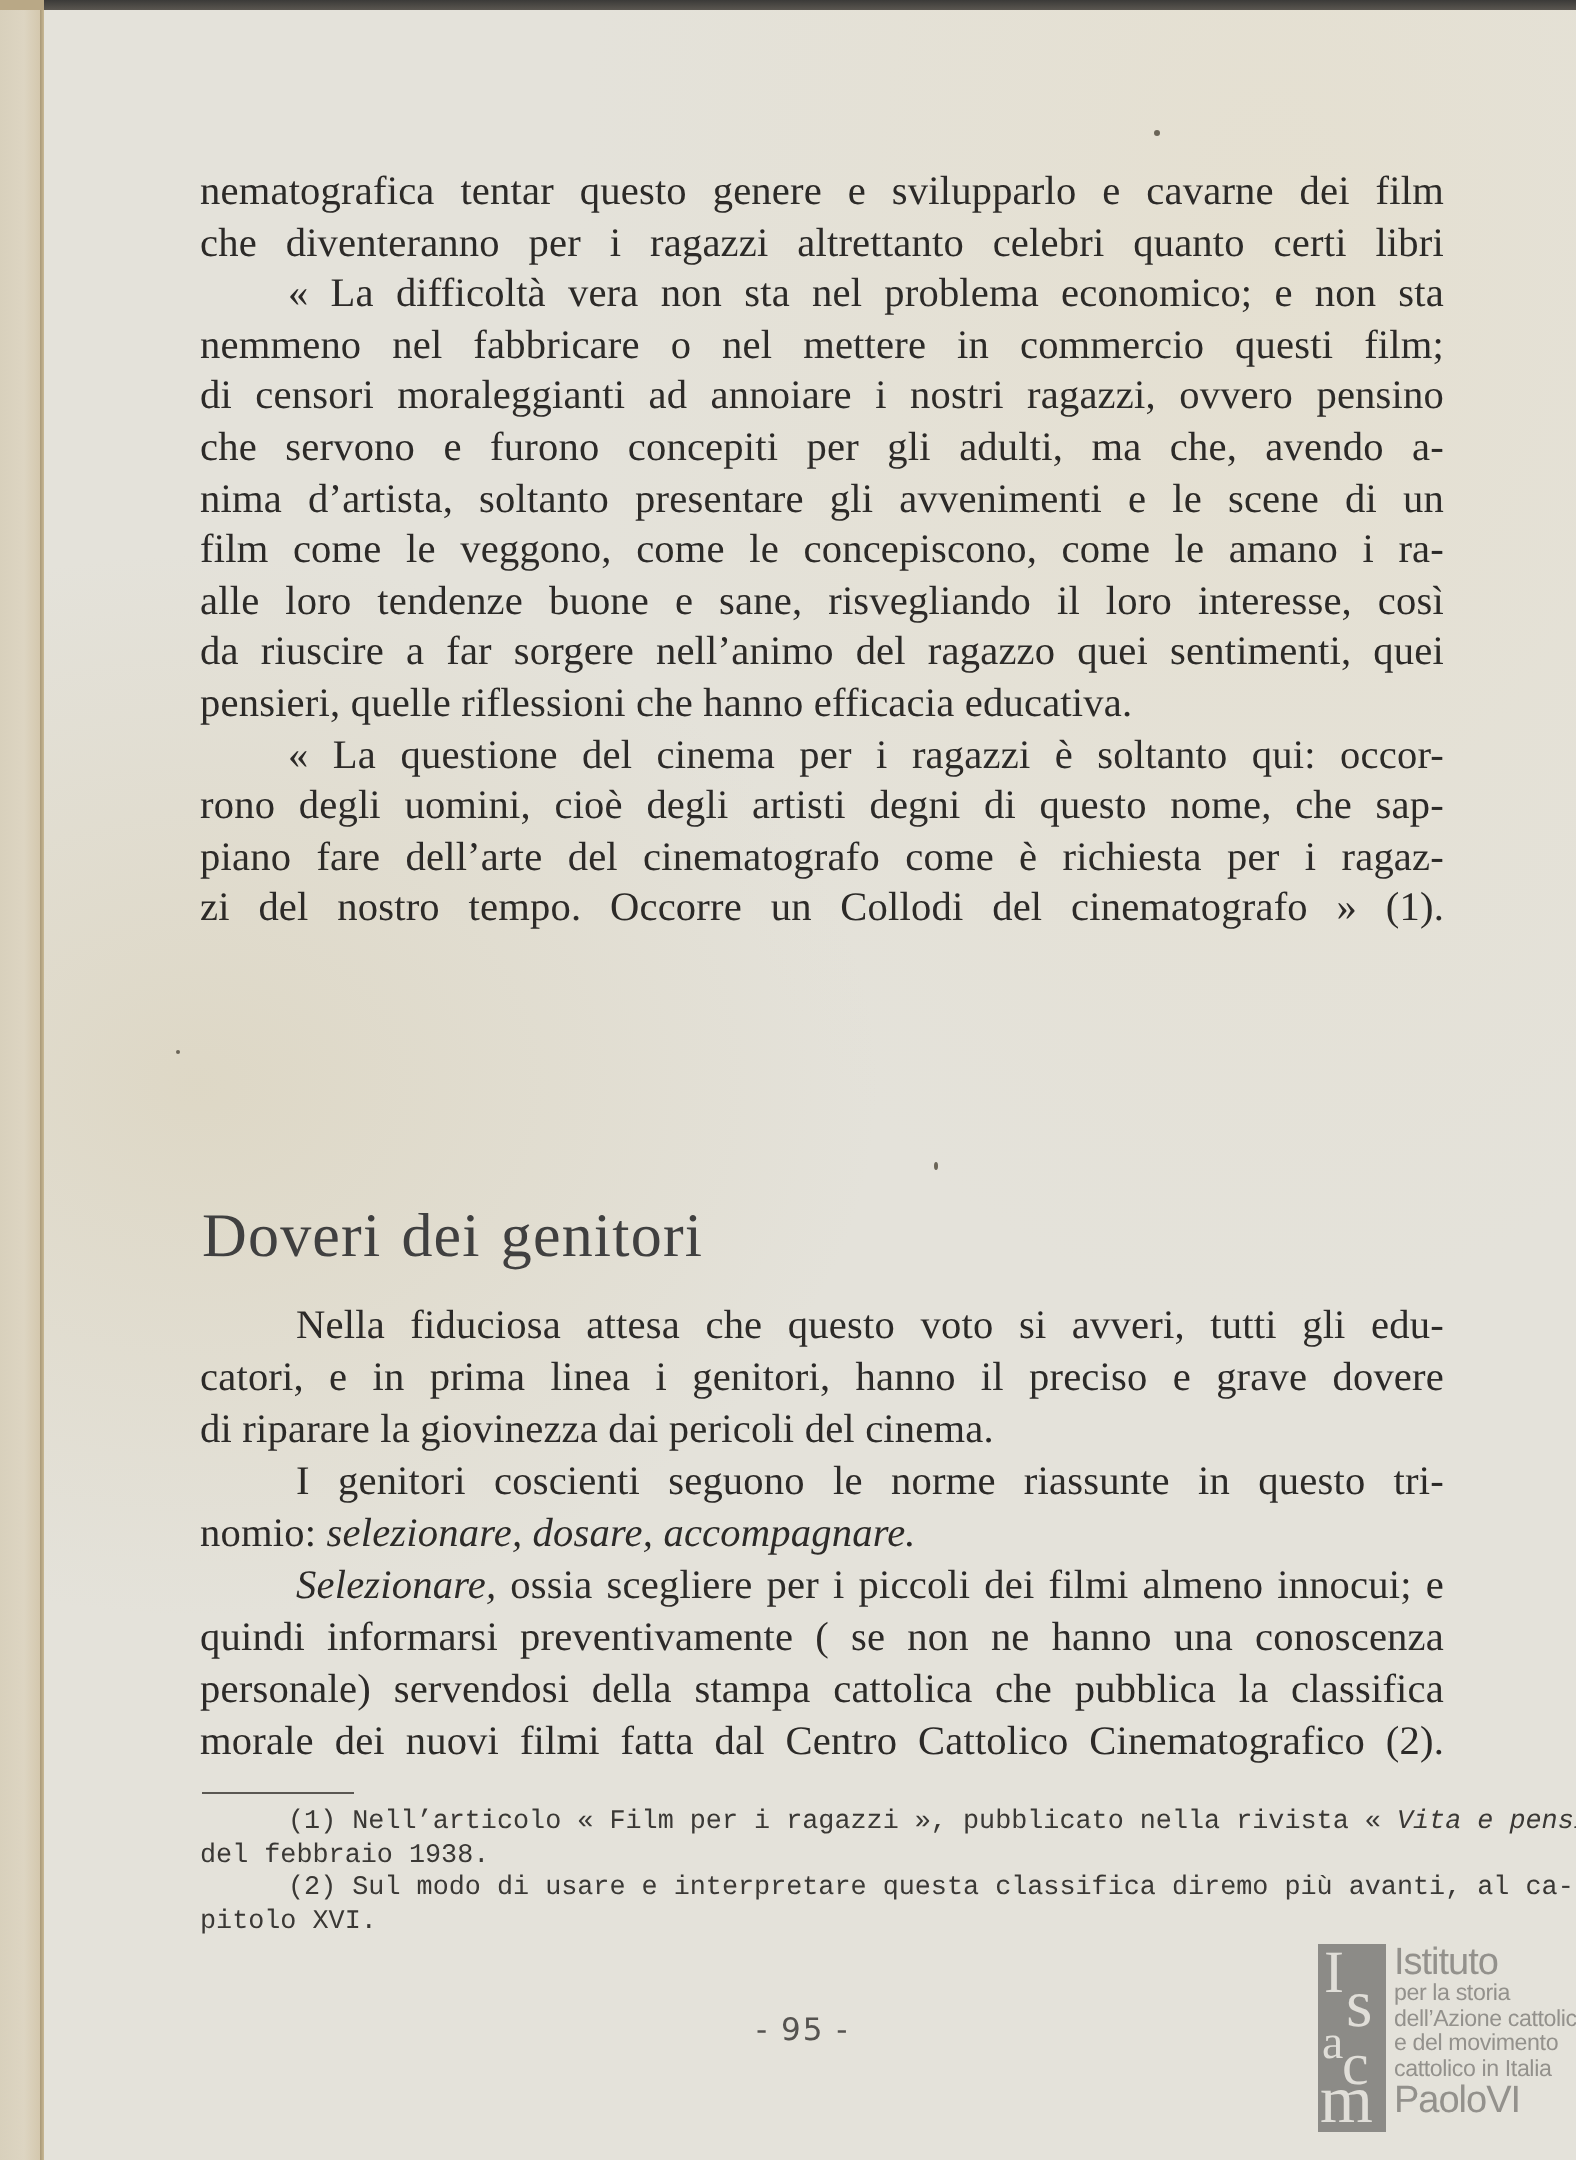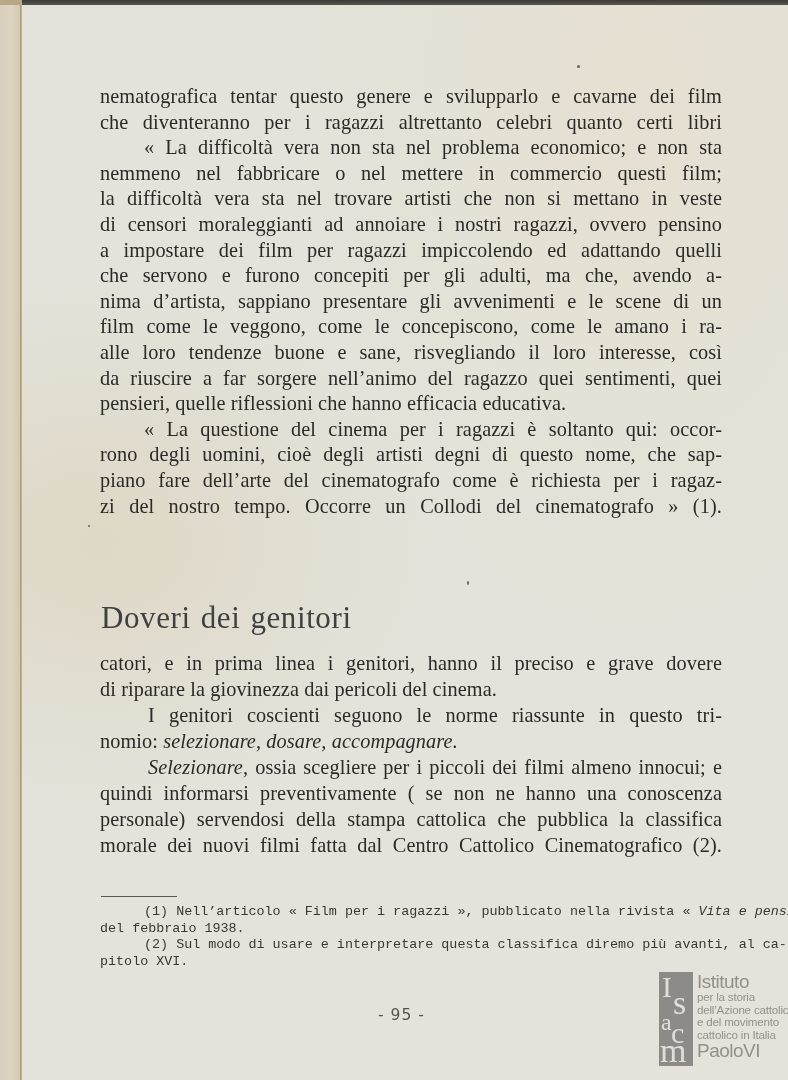--- a/index.html
+++ b/index.html
@@ -189,40 +189,39 @@
   <div class="speck" style="left:555px;top:60px;width:3px;height:3px;"></div>
   <div class="speck" style="left:445px;top:576px;width:2px;height:4px;"></div>
   <div class="speck" style="left:66px;top:520px;width:2px;height:2px;"></div>
 </div>
 
 <div class="text-block">
   <div class="body-line">nematografica tentar questo genere e svilupparlo e cavarne dei film</div>
   <div class="body-line">che diventeranno per i ragazzi altrettanto celebri quanto certi libri</div>
   <div class="body-line indent-q">« La difficoltà vera non sta nel problema economico; e non sta</div>
   <div class="body-line">nemmeno nel fabbricare o nel mettere in commercio questi film;</div>
-  <div class="body-line">la difficoltà vera sta nel trovare artisti che non si mettano in veste</div>
   <div class="body-line">di censori moraleggianti ad annoiare i nostri ragazzi, ovvero pensino</div>
-  <div class="body-line">a impostare dei film per ragazzi impiccolendo ed adattando quelli</div>
   <div class="body-line">che servono e furono concepiti per gli adulti, ma che, avendo a-</div>
-  <div class="body-line">nima d’artista, sappiano presentare gli avvenimenti e le scene di un</div>
+  <div class="body-line">nima d’artista, soltanto presentare gli avvenimenti e le scene di un</div>
   <div class="body-line">film come le veggono, come le concepiscono, come le amano i ra-</div>
   <div class="body-line">alle loro tendenze buone e sane, risvegliando il loro interesse, così</div>
   <div class="body-line">da riuscire a far sorgere nell’animo del ragazzo quei sentimenti, quei</div>
   <div class="body-line last">pensieri, quelle riflessioni che hanno efficacia educativa.</div>
   <div class="body-line indent-q">« La questione del cinema per i ragazzi è soltanto qui: occor-</div>
   <div class="body-line">rono degli uomini, cioè degli artisti degni di questo nome, che sap-</div>
   <div class="body-line">piano fare dell’arte del cinematografo come è richiesta per i ragaz-</div>
   <div class="body-line">zi del nostro tempo. Occorre un Collodi del cinematografo » (1).</div>
 </div>
 
 <div class="heading">
   <span>Doveri</span><span>dei</span><span>genitori</span>
 </div>
 
 <div class="section2">
+  <div class="body-line indent">Nella fiduciosa attesa che questo voto si avveri, tutti gli edu-</div>
   <div class="body-line">catori, e in prima linea i genitori, hanno il preciso e grave dovere</div>
   <div class="body-line last">di riparare la giovinezza dai pericoli del cinema.</div>
   <div class="body-line indent">I genitori coscienti seguono le norme riassunte in questo tri-</div>
   <div class="body-line last"><span>nomio: </span><span class="it">selezionare, dosare, accompagnare.</span></div>
   <div class="body-line indent"><span class="it">Selezionare,</span><span> ossia scegliere per i piccoli dei filmi almeno innocui; e</span></div>
   <div class="body-line">quindi informarsi preventivamente ( se non ne hanno una conoscenza</div>
   <div class="body-line">personale) servendosi della stampa cattolica che pubblica la classifica</div>
   <div class="body-line">morale dei nuovi filmi fatta dal Centro Cattolico Cinematografico (2).</div>
 </div>
 

